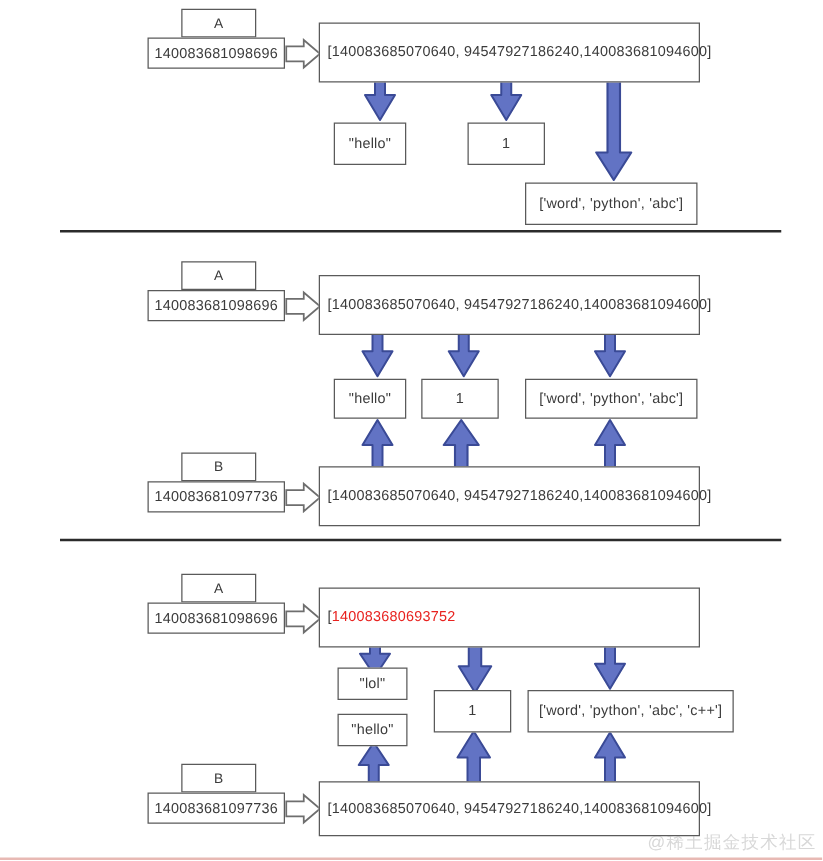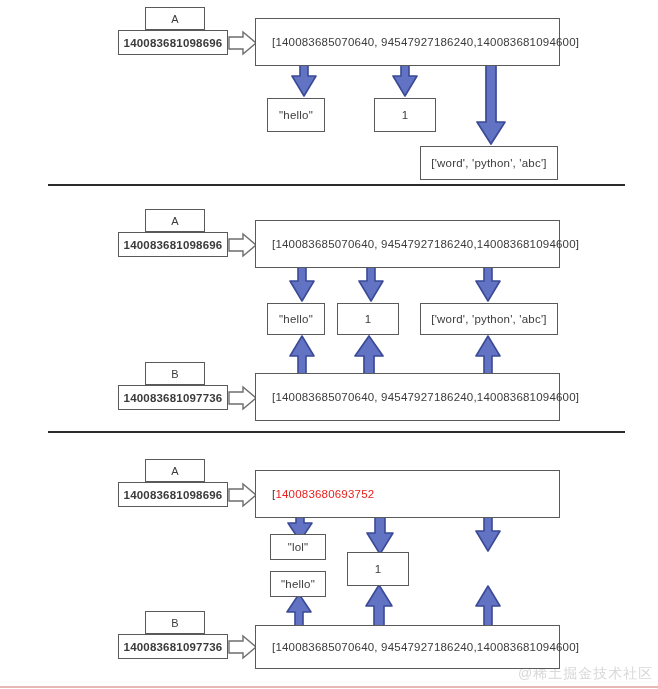--- a/index.html
+++ b/index.html
@@ -27,24 +27,24 @@
     align-items: center;
     justify-content: center;
     color: #3b3b3b;
     font-size: 11px;
     letter-spacing: 0.2px;
     white-space: nowrap;
     z-index: 5;
   }
   .box.listbox {
     justify-content: flex-start;
-    padding-left: 16px;
+    padding-left: 6px;
     font-size: 11.5px;
   }
-  .box.idbox { font-size: 11.5px; font-weight: bold; }
+  .box.idbox { font-size: 11.5px; }
   .box.tag   { font-size: 11px; border-bottom: 1px solid #5a5a5a; }
   .box.val   { font-size: 11.5px; }
 
   .red { color: #e8221f; text-align: center; }
 
   
   .blockarrow { position: absolute; z-index: 4; }
 
   
   .bluearrow { position: absolute; z-index: 3; }
@@ -168,20 +168,21 @@
     <path d="M12,0 L22,0 L22,32 L30,32 L17,53 L4,32 L12,32 Z" fill="#6273c4" stroke="#3a4a96" stroke-width="1.6" stroke-linejoin="round"></path>
   </svg>
 
   <svg class="bluearrow" style="left:472px; top:501px;" width="32" height="52" viewBox="0 0 32 52">
     <path d="M12,0 L20,0 L20,30 L28,30 L16,50 L4,30 L12,30 Z" fill="#6273c4" stroke="#3a4a96" stroke-width="1.6" stroke-linejoin="round"></path>
   </svg>
 
   <div class="box val" style="left:270px; top:534px; width:56px; height:26px;">"lol"</div>
   <div class="box val" style="left:270px; top:571px; width:56px; height:26px;">"hello"</div>
   <div class="box val" style="left:347px; top:552px; width:62px; height:34px;">1</div>
+  <div class="box val" style="left:422px; top:552px; width:165px; height:34px;">['word', 'python', 'abc', 'c++']</div>
 
   <svg class="bluearrow" style="left:283px; top:592px;" width="32" height="46" viewBox="0 0 32 46">
     <path d="M12,46 L20,46 L20,20 L28,20 L16,2 L4,20 L12,20 Z" fill="#6273c4" stroke="#3a4a96" stroke-width="1.6" stroke-linejoin="round"></path>
   </svg>
   <svg class="bluearrow" style="left:362px; top:582px;" width="34" height="56" viewBox="0 0 34 56">
     <path d="M12,56 L22,56 L22,24 L30,24 L17,3 L4,24 L12,24 Z" fill="#6273c4" stroke="#3a4a96" stroke-width="1.6" stroke-linejoin="round"></path>
   </svg>
   <svg class="bluearrow" style="left:472px; top:582px;" width="32" height="56" viewBox="0 0 32 56">
     <path d="M12,56 L20,56 L20,24 L28,24 L16,4 L4,24 L12,24 Z" fill="#6273c4" stroke="#3a4a96" stroke-width="1.6" stroke-linejoin="round"></path>
   </svg>

